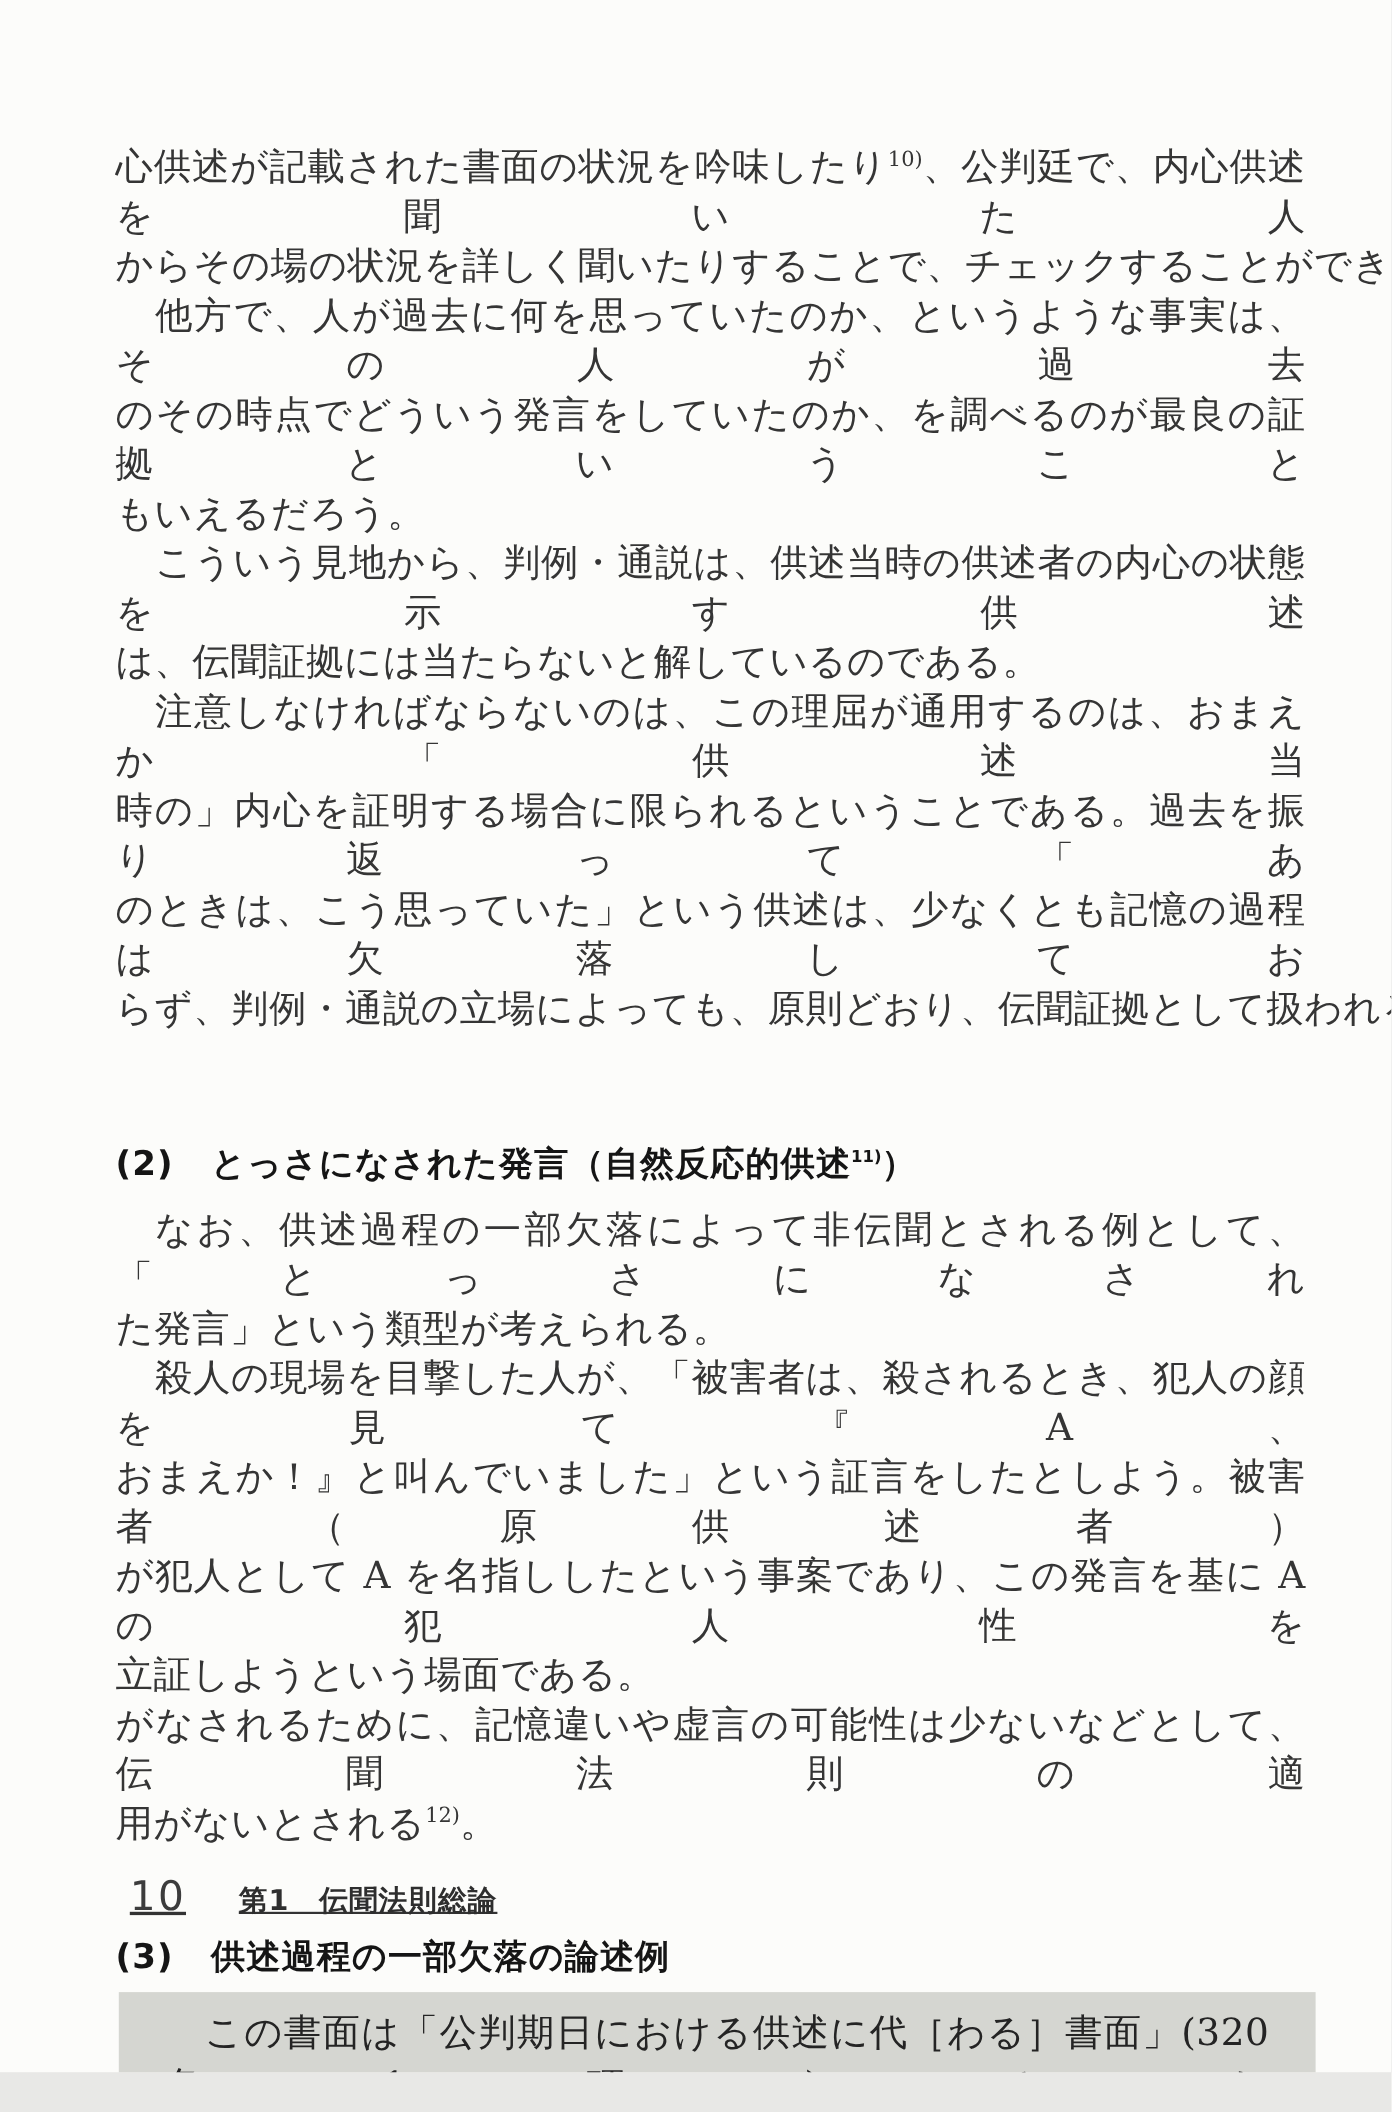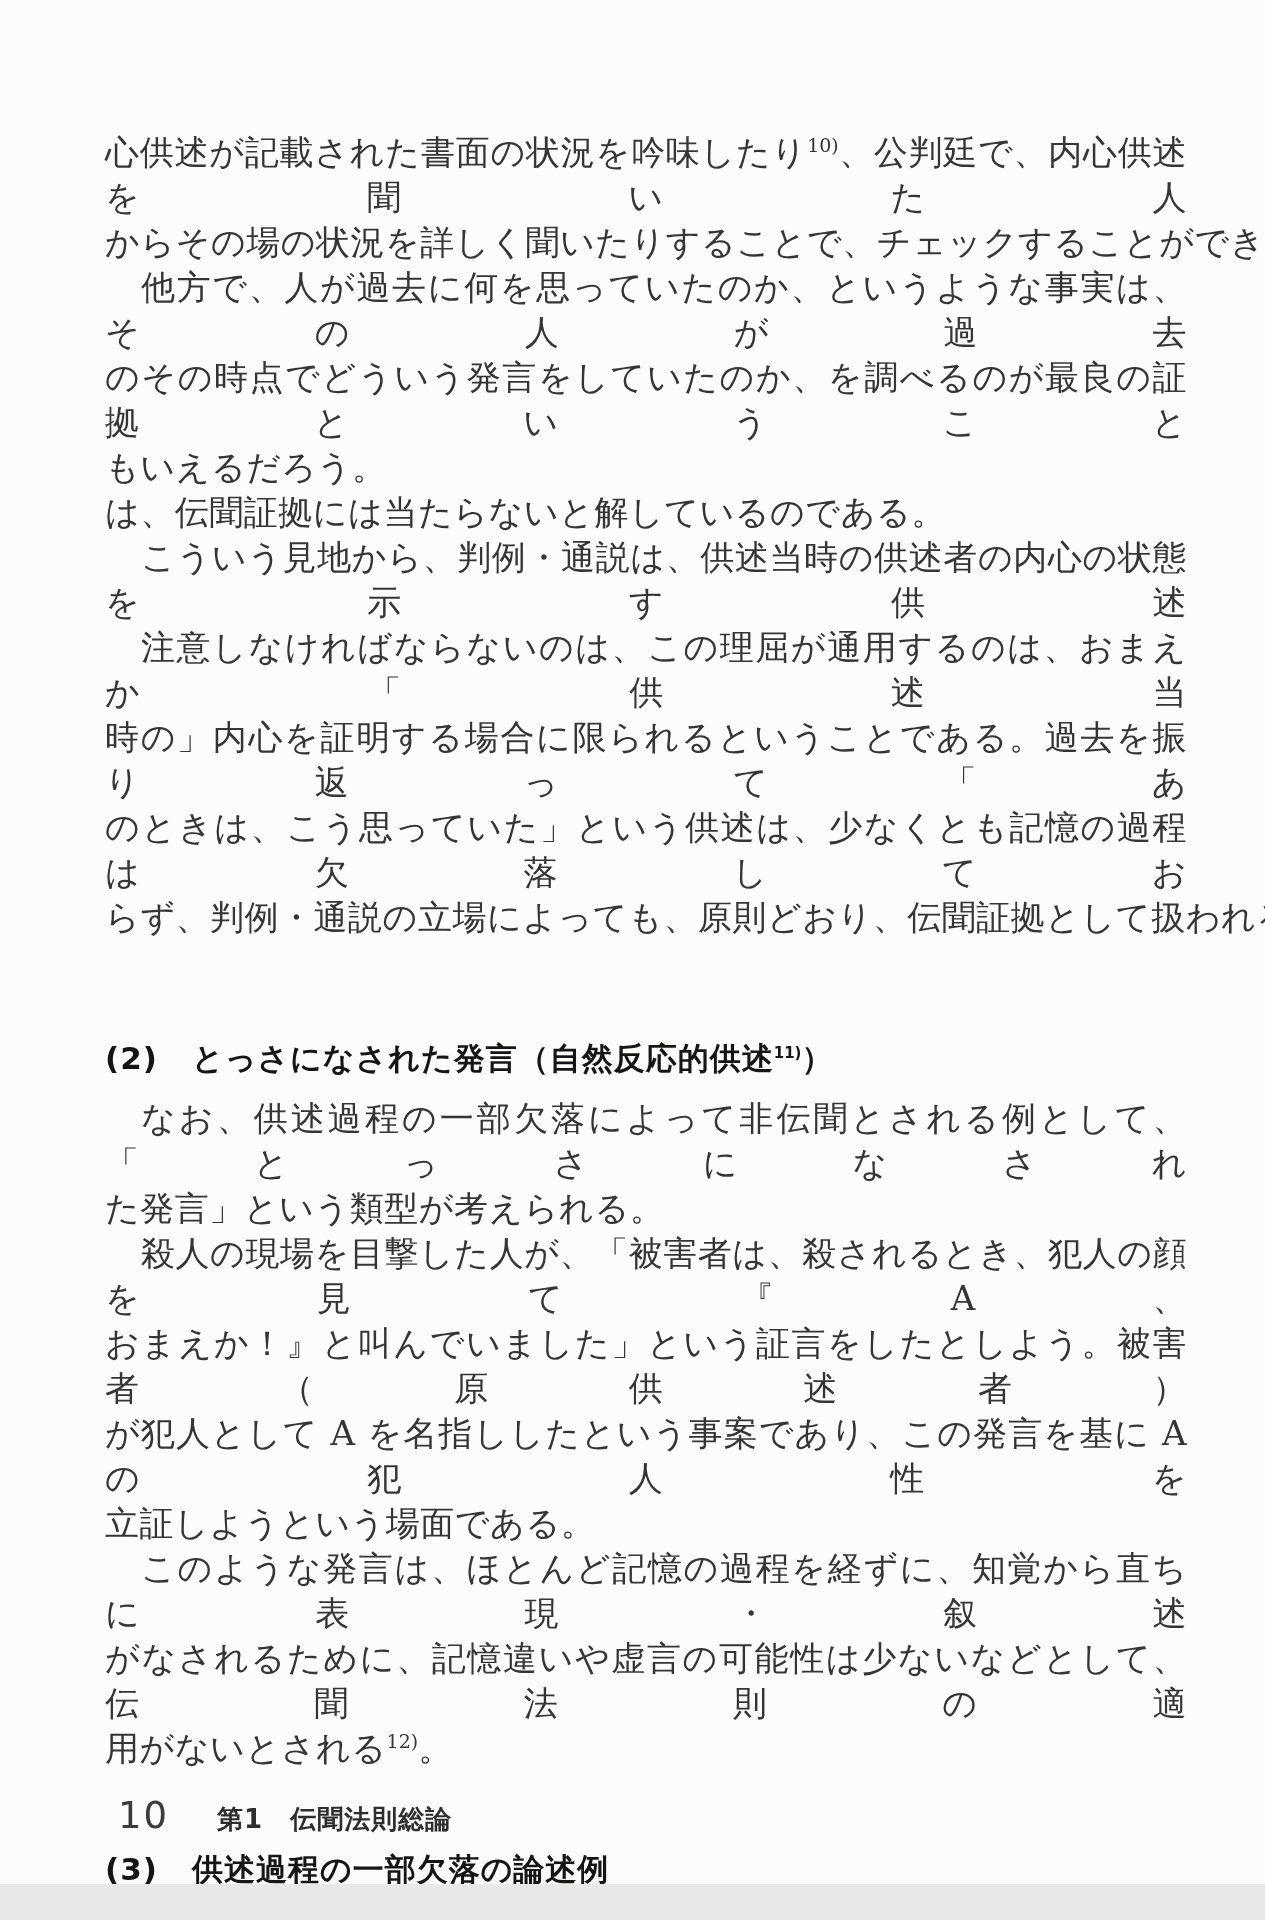--- a/index.html
+++ b/index.html
@@ -61,23 +61,24 @@
     padding: 13px 42px 13px 42px;
   }
   .quote-box .body-line {
     line-height: 48px;
     color: #242424;
     width: 1004px;
   }
   .page-footer {
     position: absolute;
     left: 118px;
-    top: 1794px;
+    top: 1702px;
     display: flex;
     align-items: baseline;
+    text-decoration: underline;
   }
   .page-number {
     font-family: "DejaVu Sans", "Liberation Sans", sans-serif;
     font-size: 37px;
     font-weight: 400;
     color: #3c3c3c;
     letter-spacing: 2px;
   }
   .chapter-title {
     font-family: "DejaVu Sans", "Liberation Sans", sans-serif;
@@ -99,22 +100,22 @@
       <span class="body-line endline">からその場の状況を詳しく聞いたりすることで、チェックすることができる。</span>
     </p>
 
     <p class="para">
       <span class="body-line fill indent">他方で、人が過去に何を思っていたのか、というような事実は、その人が過去</span>
       <span class="body-line fill">のその時点でどういう発言をしていたのか、を調べるのが最良の証拠ということ</span>
       <span class="body-line endline">もいえるだろう。</span>
     </p>
 
     <p class="para">
+      <span class="body-line fill indent">こういう見地から、判例・通説は、供述当時の供述者の内心の状態を示す供述</span>
       <span class="body-line endline">は、伝聞証拠には当たらないと解しているのである。</span>
-      <span class="body-line fill indent">こういう見地から、判例・通説は、供述当時の供述者の内心の状態を示す供述</span>
     </p>
 
     <p class="para">
       <span class="body-line fill indent">注意しなければならないのは、この理屈が通用するのは、おまえか「供述当</span>
       <span class="body-line fill">時の」内心を証明する場合に限られるということである。過去を振り返って「あ</span>
       <span class="body-line fill">のときは、こう思っていた」という供述は、少なくとも記憶の過程は欠落してお</span>
       <span class="body-line endline">らず、判例・通説の立場によっても、原則どおり、伝聞証拠として扱われる。</span>
     </p>
 
     <h2 class="section">
@@ -128,21 +129,20 @@
     </p>
 
     <p class="para">
       <span class="body-line fill indent">殺人の現場を目撃した人が、「被害者は、殺されるとき、犯人の顔を見て『A、</span>
       <span class="body-line fill">おまえか！』と叫んでいました」という証言をしたとしよう。被害者（原供述者）</span>
       <span class="body-line fill">が犯人として A を名指ししたという事案であり、この発言を基に A の犯人性を</span>
       <span class="body-line endline">立証しようという場面である。</span>
     </p>
 
     <p class="para">
-      <span class="body-line fill indent">このような発言は、ほとんど記憶の過程を経ずに、知覚から直ちに表現・叙述</span>
       <span class="body-line fill">がなされるために、記憶違いや虚言の可能性は少ないなどとして、伝聞法則の適</span>
       <span class="body-line endline"><span>用がないとされる</span><sup class="fn-ref">12)</sup><span>。</span></span>
     </p>
 
     <h3 class="section">
       <span class="sec-num">(3)</span>
       <span>供述過程の一部欠落の論述例</span>
     </h3>
 
     <section class="quote-box">

